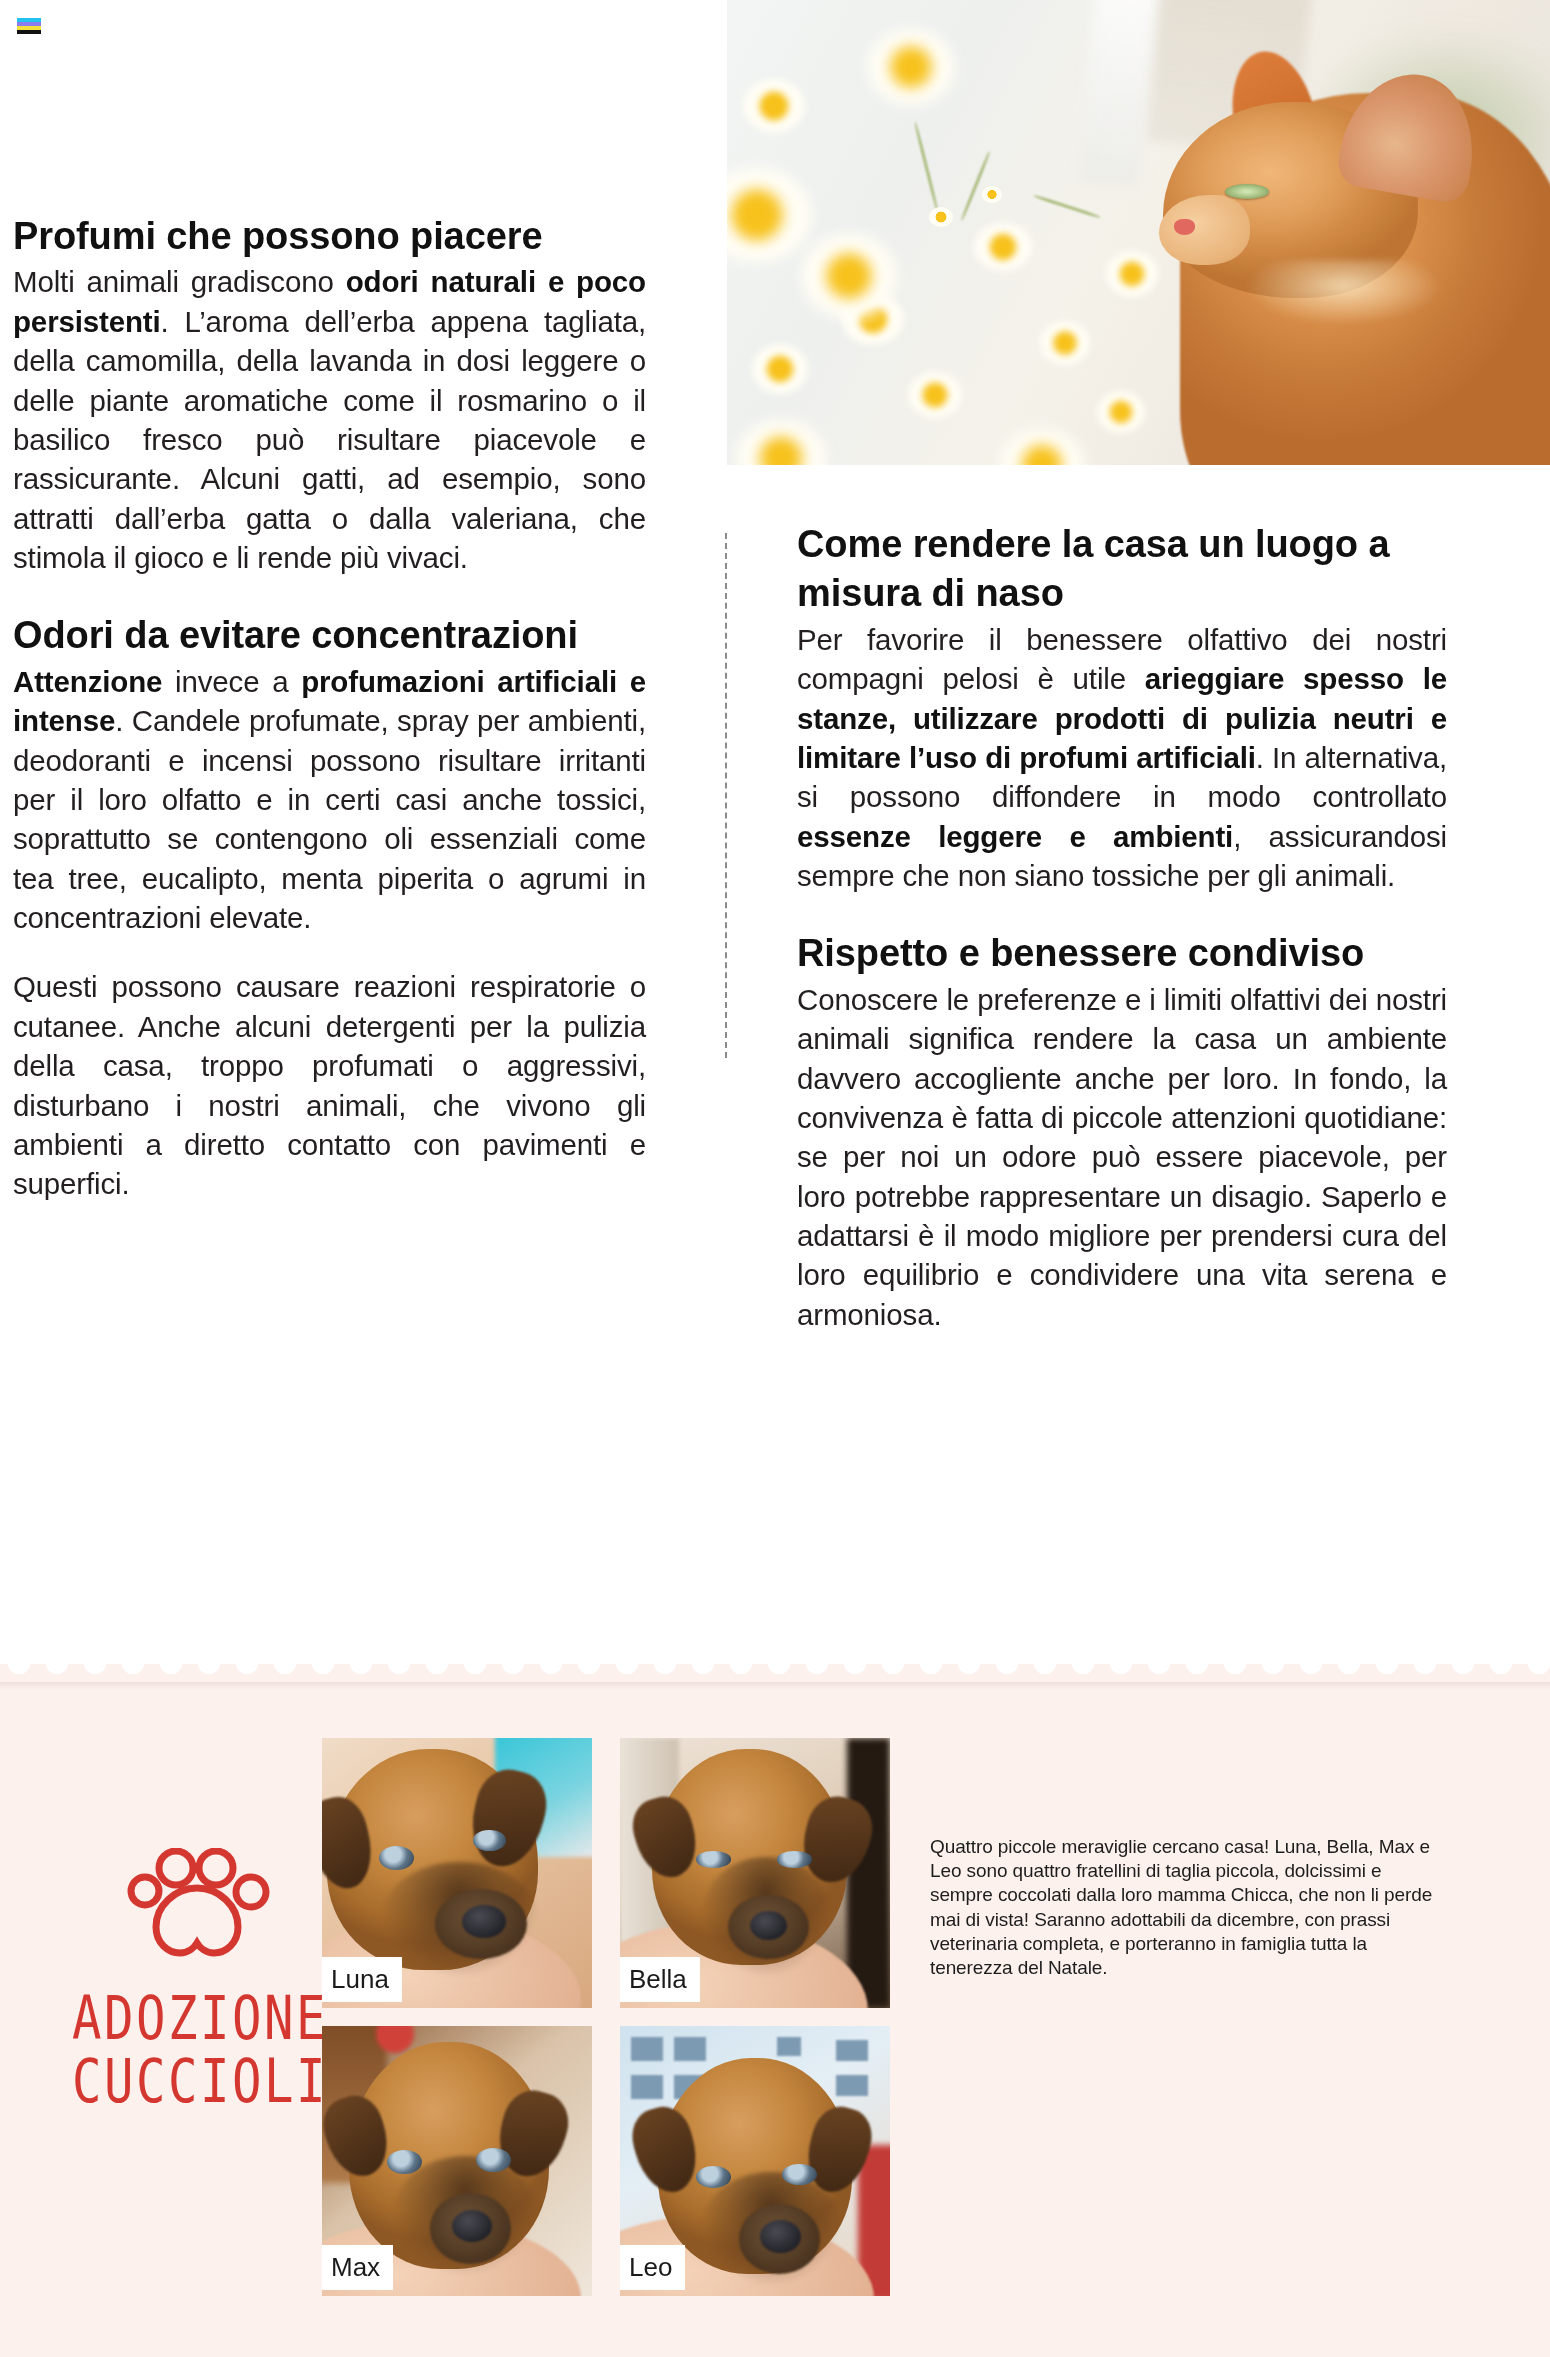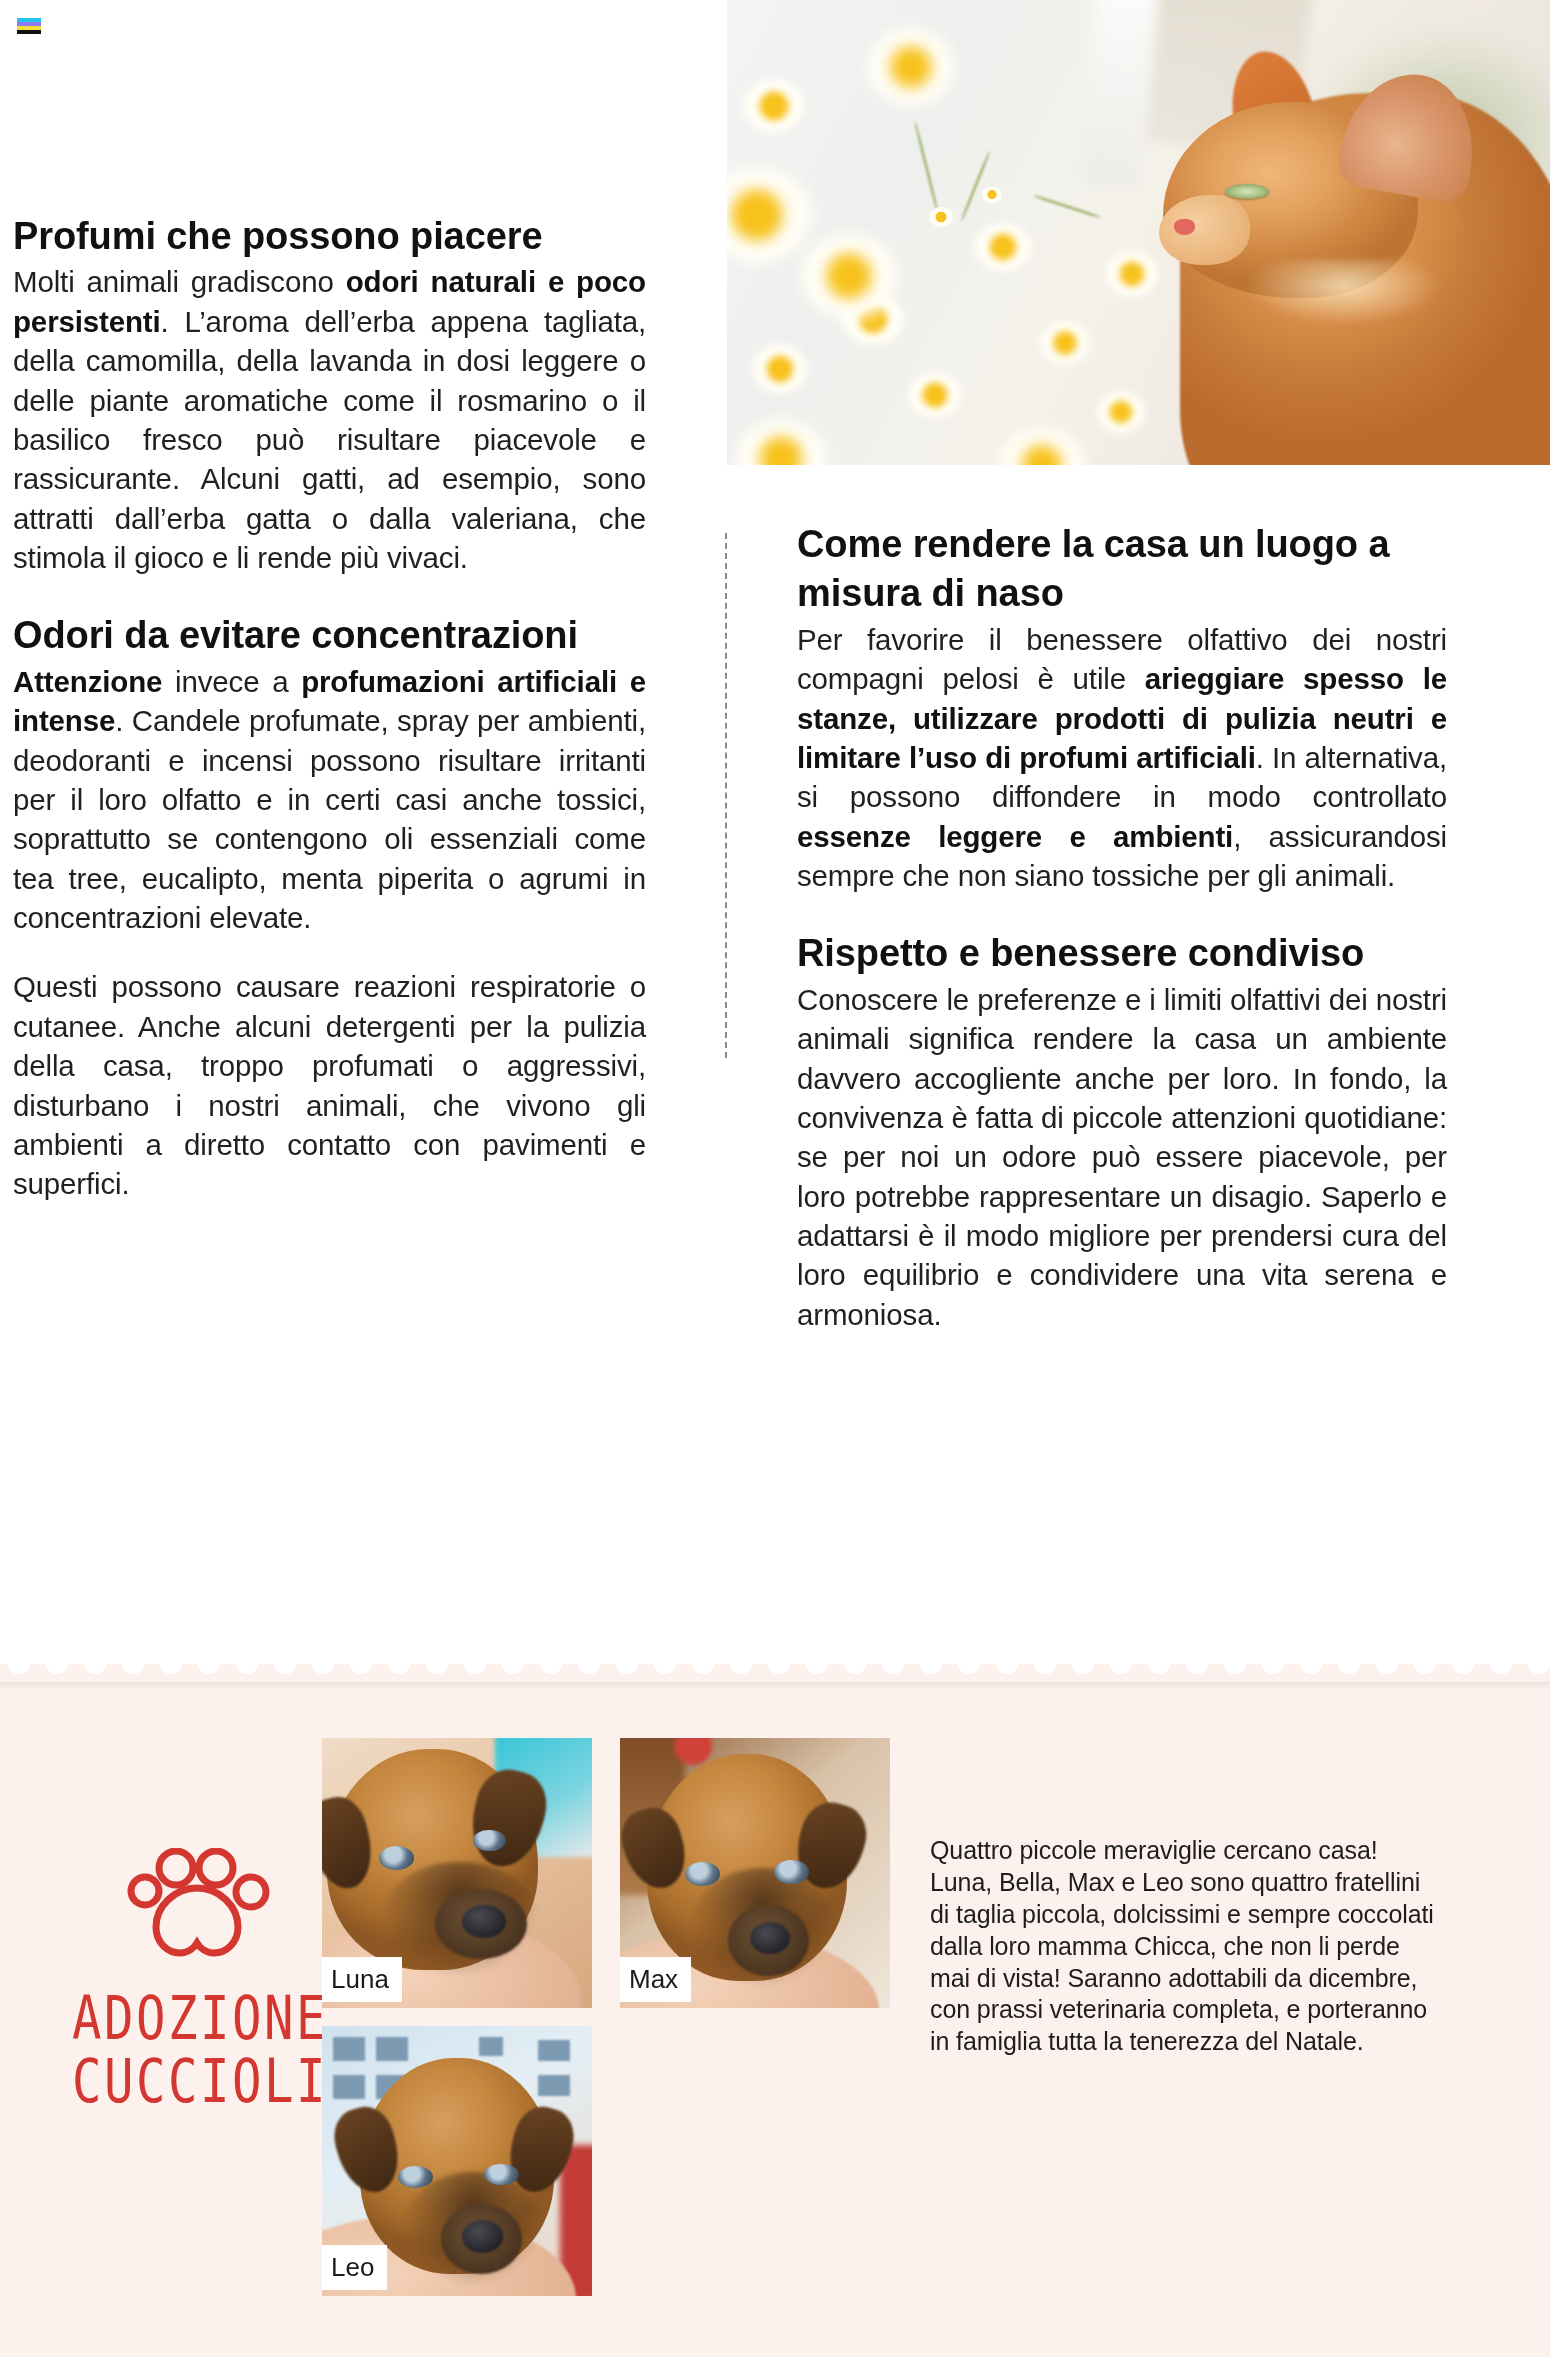--- a/index.html
+++ b/index.html
@@ -263,21 +263,21 @@
     filter: blur(2px);
   }
 
   
   #adoption-copy {
     position: absolute;
     left: 930px; top: 1835px;
     width: 510px;
   }
   #adoption-copy .ad-p {
-    font-size: 25px;
+    font-size: 19px;
     font-weight: 400;
     line-height: 1.275;
     color: #1d1d1d;
     margin: 0;
     letter-spacing: -0.1px;
   }
   #adoption-copy .ad-contact {
     margin-top: 33px;
     font-size: 25px;
     font-weight: 700;
@@ -392,20 +392,37 @@
       <div class="pup-ear" style="left:56%;top:12%;width:26%;height:36%;transform:rotate(14deg);"></div>
       <div class="pup-muzz-mask" style="left:22%;top:46%;width:58%;height:42%;"></div>
       <div class="pup-snout" style="left:42%;top:56%;width:34%;height:26%;"></div>
       <div class="pup-nose" style="left:52%;top:62%;width:16%;height:12%;"></div>
       <div class="pup-eye" style="left:21%;top:40%;width:13%;height:9%;"></div>
       <div class="pup-eye" style="left:56%;top:34%;width:12%;height:8%;"></div>
     </div>
     <span class="puppy-label">Luna</span>
   </div>
 
+  <div class="puppy-cell">
+    <div class="puppy-photo">
+      <div class="pup-bg" style="background:linear-gradient(160deg,#efe4d8 0%,#ddcab4 45%,#6e5540 100%);"></div>
+      <div style="position:absolute;left:0;top:0;width:22%;height:100%;background:linear-gradient(90deg,#e9e2d8,#cfc3b2);filter:blur(2px);"></div>
+      <div style="position:absolute;right:0;top:0;width:16%;height:100%;background:#241a12;filter:blur(3px);"></div>
+      <div class="pup-hand" style="left:-20%;bottom:-34%;width:112%;height:66%;"></div>
+      <div class="pup-head" style="left:12%;top:4%;width:72%;height:80%;"></div>
+      <div class="pup-ear" style="left:6%;top:22%;width:22%;height:30%;transform:rotate(-16deg);"></div>
+      <div class="pup-ear" style="left:68%;top:22%;width:24%;height:32%;transform:rotate(16deg);"></div>
+      <div class="pup-muzz-mask" style="left:30%;top:44%;width:48%;height:44%;"></div>
+      <div class="pup-snout" style="left:40%;top:58%;width:30%;height:24%;"></div>
+      <div class="pup-nose" style="left:48%;top:64%;width:14%;height:11%;"></div>
+      <div class="pup-eye" style="left:28%;top:42%;width:13%;height:6%;"></div>
+      <div class="pup-eye" style="left:58%;top:42%;width:13%;height:6%;"></div>
+    </div>
+    <span class="puppy-label">Bella</span>
+  </div>
 
   <div class="puppy-cell">
     <div class="puppy-photo">
       <div class="pup-bg" style="background:linear-gradient(140deg,#8a5a33 0%,#d9c2a8 42%,#efe6da 100%);"></div>
       <div style="position:absolute;left:-2%;top:-2%;width:26%;height:60%;background:linear-gradient(180deg,#7d4c26,#b07b4a);filter:blur(3px);"></div>
       <div class="pup-hand" style="left:-18%;bottom:-30%;width:114%;height:58%;"></div>
       <div style="position:absolute;left:20%;top:-4%;width:14%;height:14%;background:#d0413a;border-radius:50%;filter:blur(2px);"></div>
       <div class="pup-head" style="left:10%;top:6%;width:74%;height:84%;"></div>
       <div class="pup-ear" style="left:2%;top:26%;width:22%;height:30%;transform:rotate(-18deg);"></div>
       <div class="pup-ear" style="left:66%;top:24%;width:24%;height:32%;transform:rotate(16deg);"></div>

